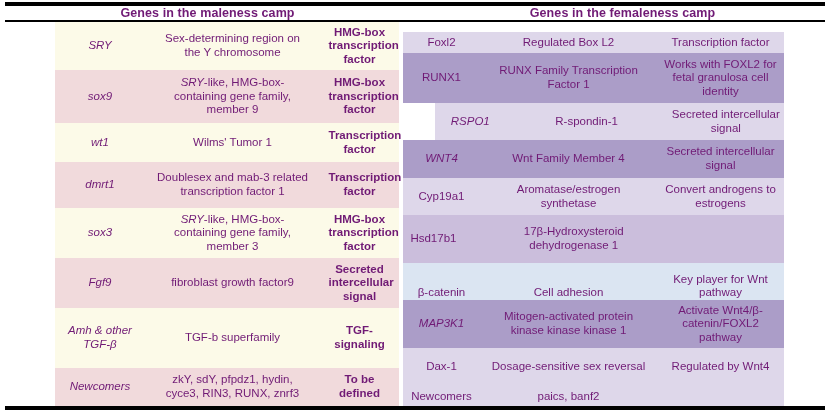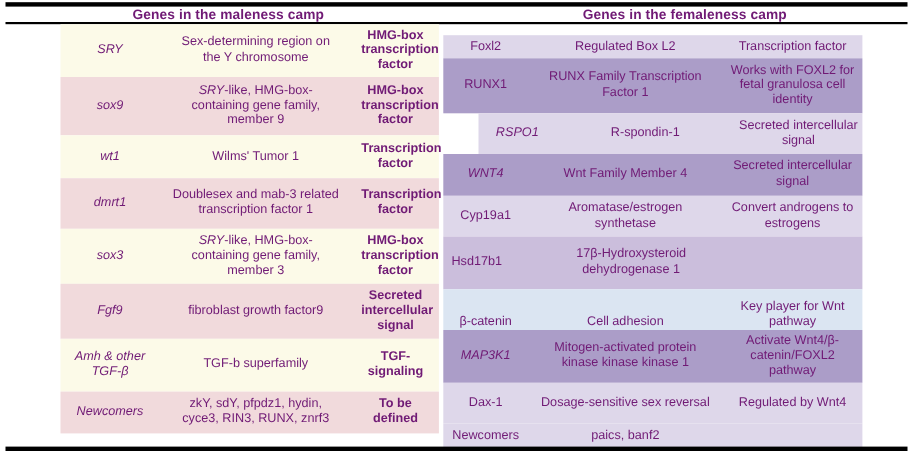--- a/index.html
+++ b/index.html
@@ -104,21 +104,21 @@
         <div class="cell c0">
           <div class="txt gene-italic">Fgf9</div>
         </div>
         <div class="cell c1">
           <div class="txt">fibroblast growth factor9</div>
         </div>
         <div class="cell c2">
           <div class="txt">Secreted intercellular signal</div>
         </div>
       </div>
-      <div class="row" style="height: 48px; background: rgb(252, 250, 232);">
+      <div class="row" style="height: 60px; background: rgb(252, 250, 232);">
         <div class="cell c0">
           <div class="txt gene-italic">Amh &amp; other TGF-β</div>
         </div>
         <div class="cell c1">
           <div class="txt">TGF-b superfamily</div>
         </div>
         <div class="cell c2">
           <div class="txt">TGF-signaling</div>
         </div>
       </div>

